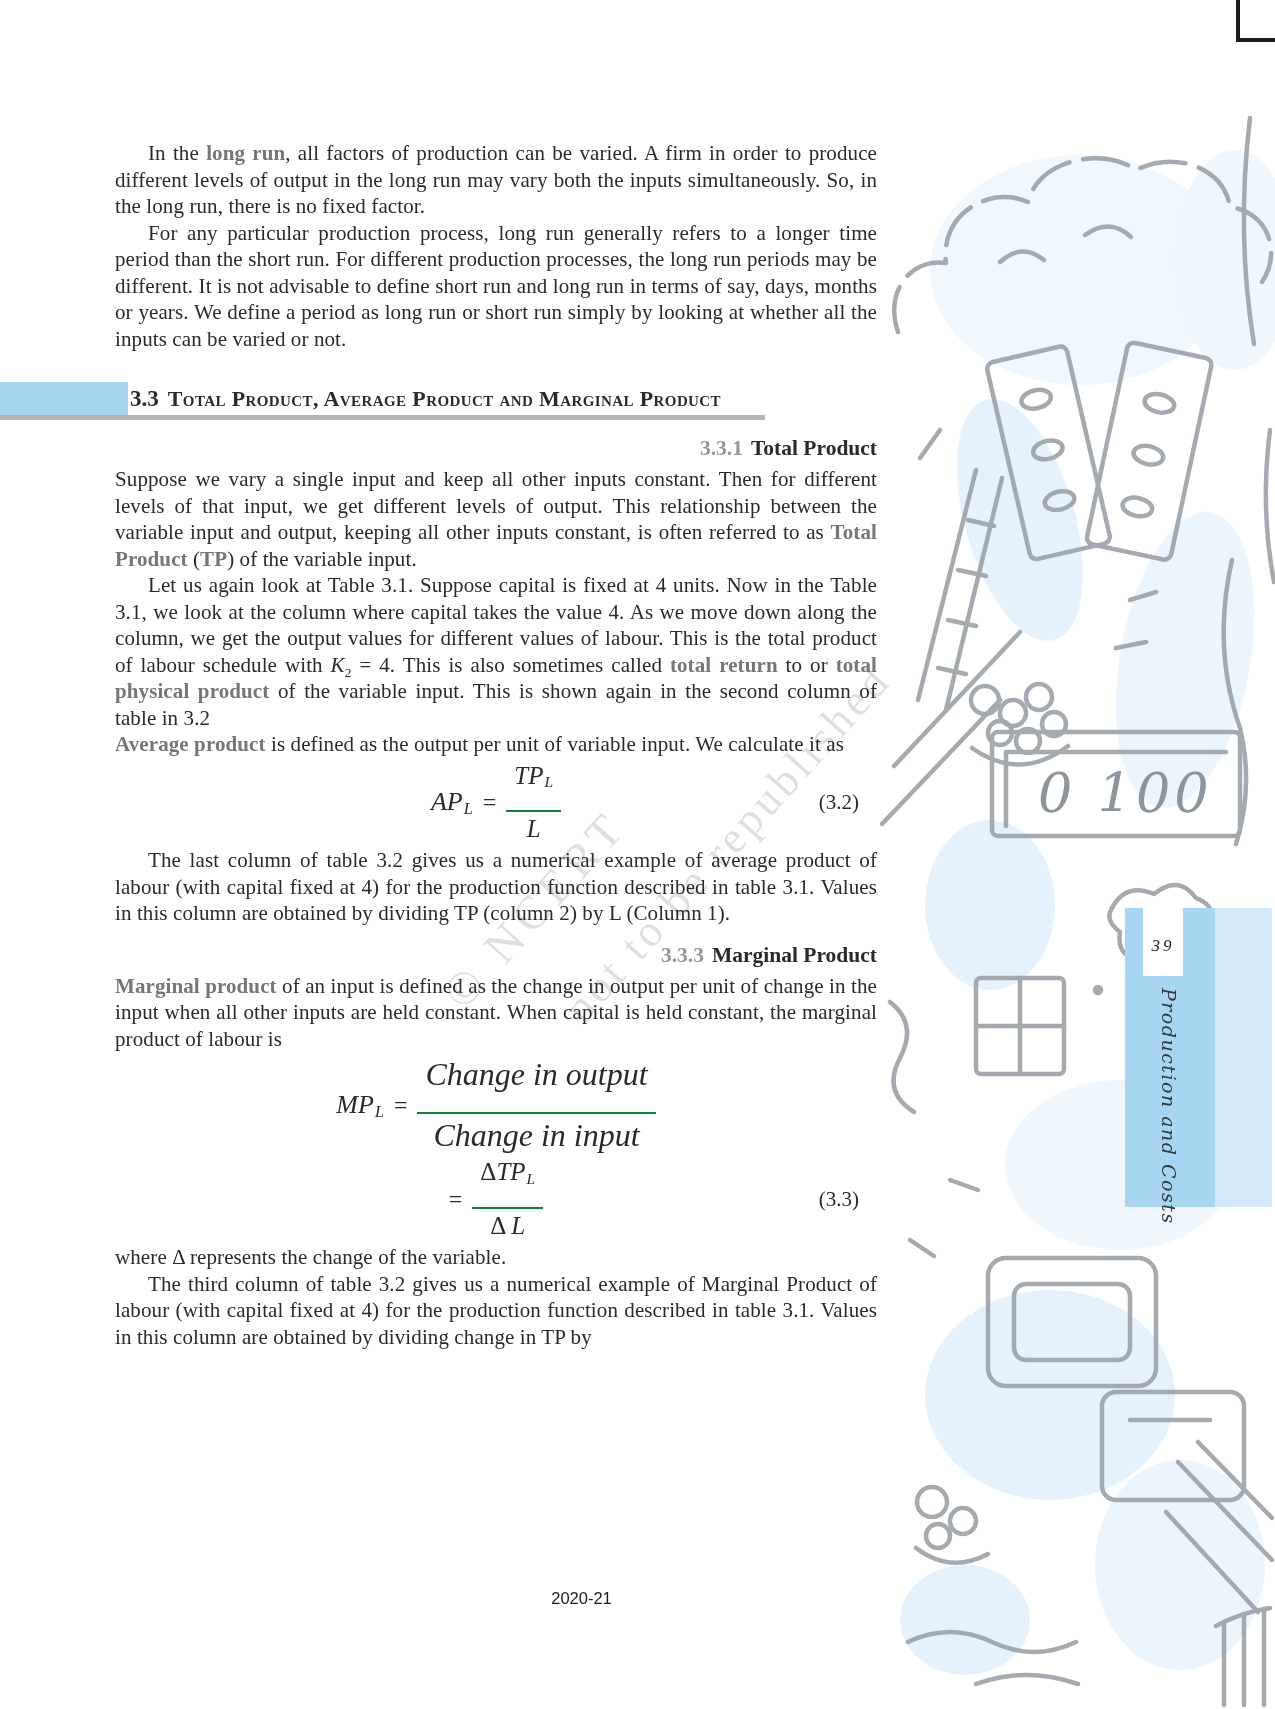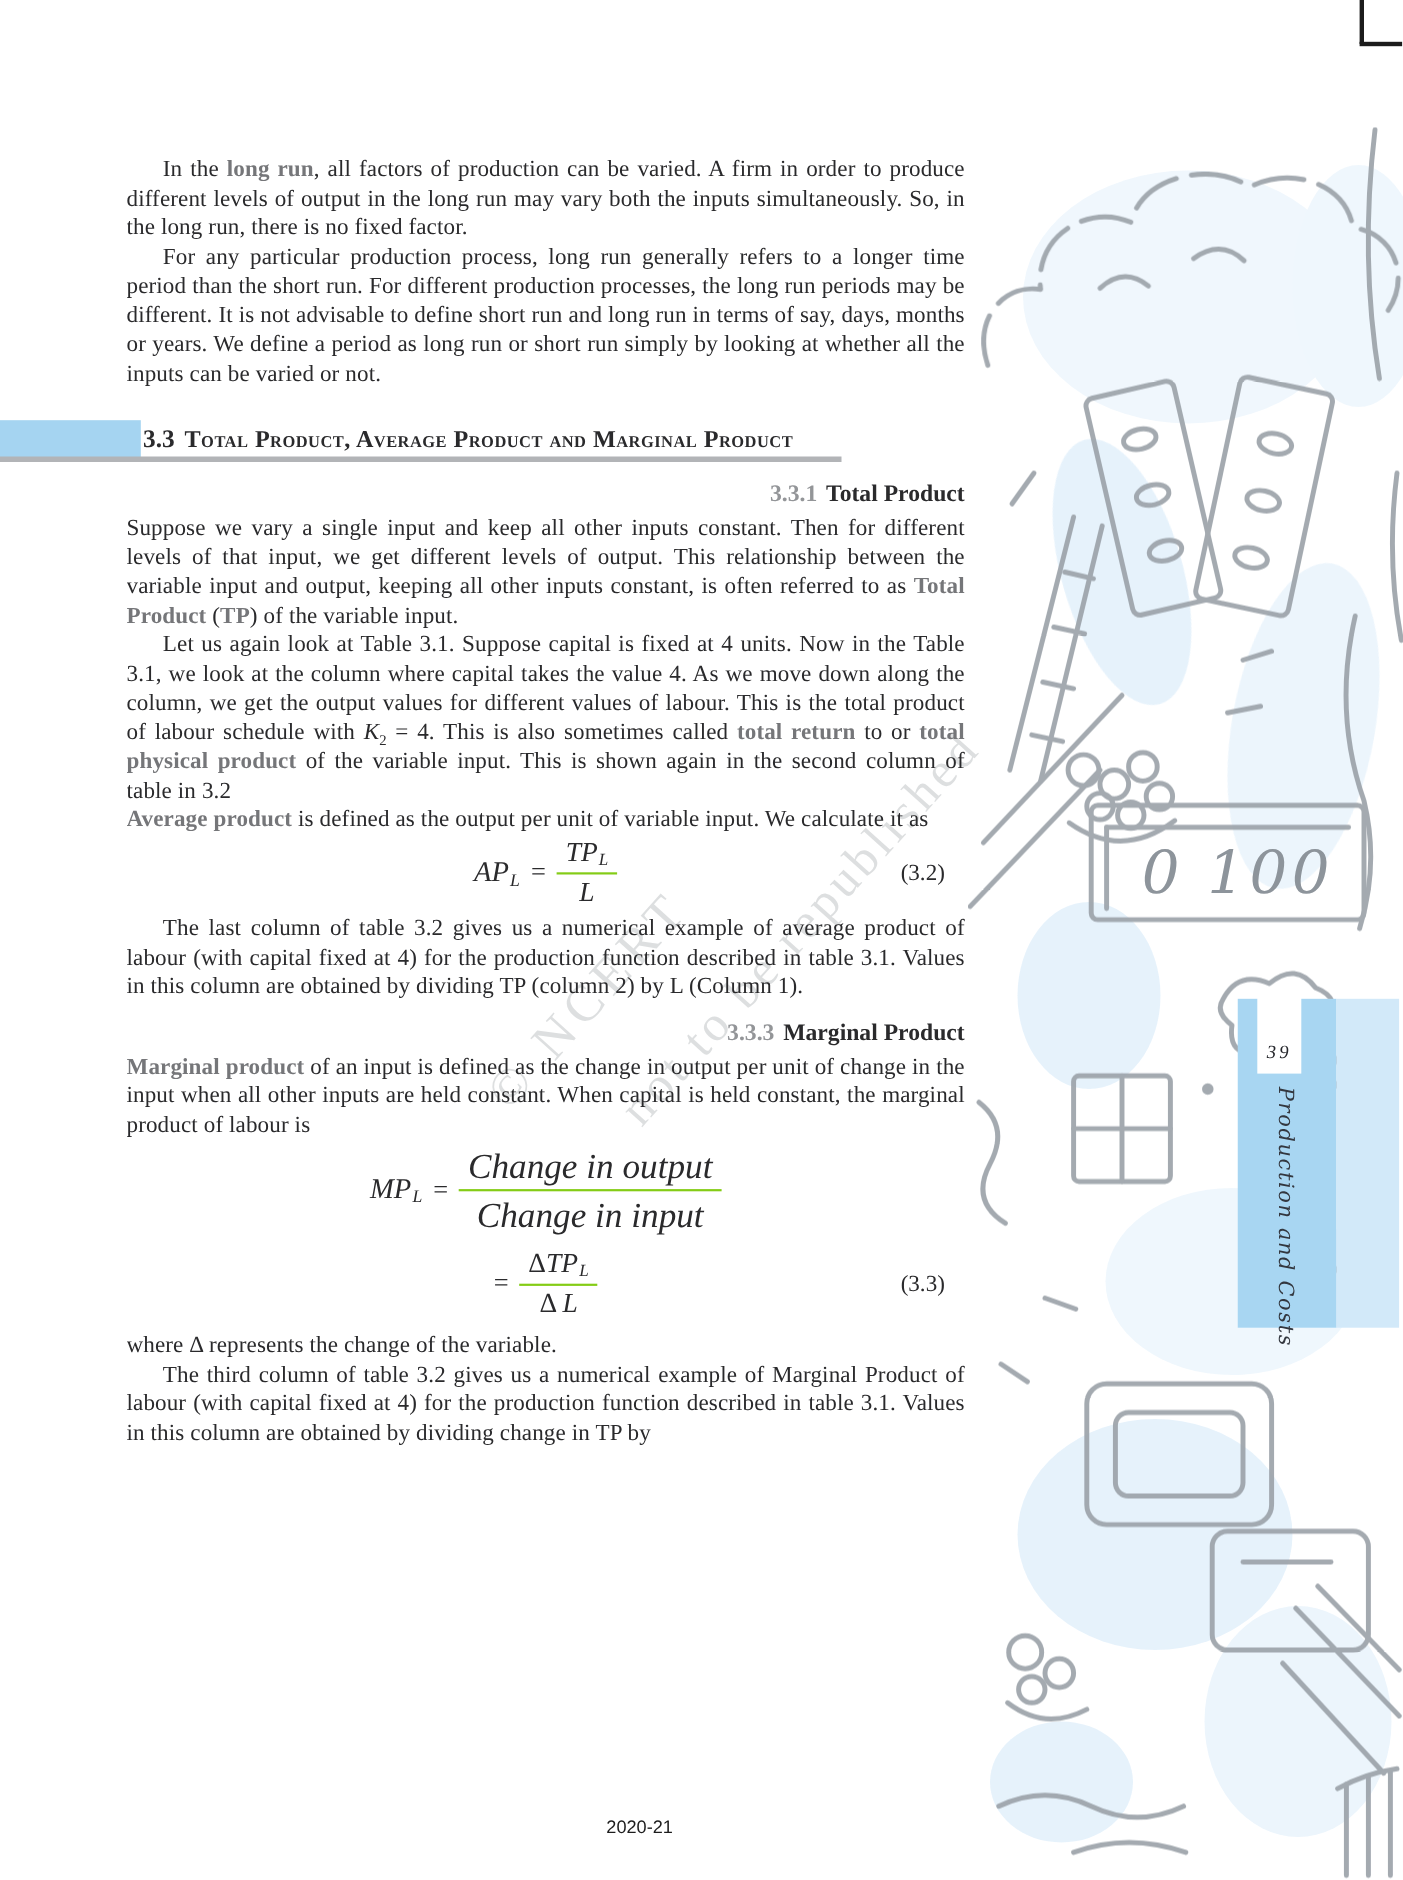--- a/index.html
+++ b/index.html
@@ -48,55 +48,55 @@
 
   
   .eq-row {
     position:relative; display:flex; justify-content:center; align-items:center;
     margin:4px 12px; min-height:56px; font-size:25px;
   }
   .eq-lhs { font-style:italic; font-size:26px; margin-right:10px; }
   .eq-equals { margin-right:10px; font-size:24px; }
   .esub { font-style:italic; font-size:62%; vertical-align:-22%; margin-left:1px; }
   .frac { display:inline-flex; flex-direction:column; align-items:center; vertical-align:middle; }
-  .frac .num { padding:0 8px 2px 8px; border-bottom:2px solid #84cc16; }
+  .frac .num { padding:0 8px 19px 8px; border-bottom:2px solid #15803d; }
   .frac .den { padding-top:3px; }
   .it { font-style:italic; }
   .up { font-style:normal; }
   .eq-tag { position:absolute; right:6px; font-size:21px; font-style:normal;text-align:center; }
   .eq-phrase { font-style:italic; font-size:32px; }
   .eq-33a { min-height:86px; margin-top:4px; }
   .eq-33b { min-height:76px; }
 
   
   .side-tab { position:absolute; left:1125px; top:908px; width:147px; height:299px; z-index:2; }
   .side-tab-medium { position:absolute; left:0; top:0; width:90px; height:299px; background:#a8d6f2; }
   .side-tab-light { position:absolute; left:90px; top:0; width:57px; height:299px; background:#d2e9f9; }
   .pagenum-box {
     position:absolute; left:18px; top:-2px; width:40px; height:70px; background:#ffffff;
     display:flex; align-items:flex-end; justify-content:center;
   }
   .pagenum {
     font-style:italic; font-size:17px; letter-spacing:3px; color:#25262b;
-    padding-bottom:9px;
+    padding-bottom:20px;
   }
   .chapter-vertical {
     position:absolute; left:33px; top:80px; height:215px;
     writing-mode:vertical-rl; text-orientation:sideways;
     font-style:italic; font-size:19px; letter-spacing:1.5px; color:#33373f;
     font-family:"DejaVu Serif", serif; white-space:nowrap;
   }
 
   
   .corner-v { position:absolute; left:1236px; top:0; width:4px; height:40px; background:#1c1c1c; z-index:4; }
   .corner-h { position:absolute; left:1236px; top:38px; width:39px; height:4px; background:#1c1c1c; z-index:4; }
 
   
   .footer {
-    position:absolute; left:0; top:1652px; width:1163px; text-align:center;
+    position:absolute; left:0; top:1589px; width:1163px; text-align:center;
     font-family:"Liberation Sans", sans-serif; font-size:16.5px; color:#1d1d1d; z-index:3;
   }
 </style>
 </head>
 <body>
 
 <div class="page">
 
   <svg class="illus" viewBox="0 0 395 1709" xmlns="http://www.w3.org/2000/svg" aria-hidden="true">
     <g opacity="0.7">

